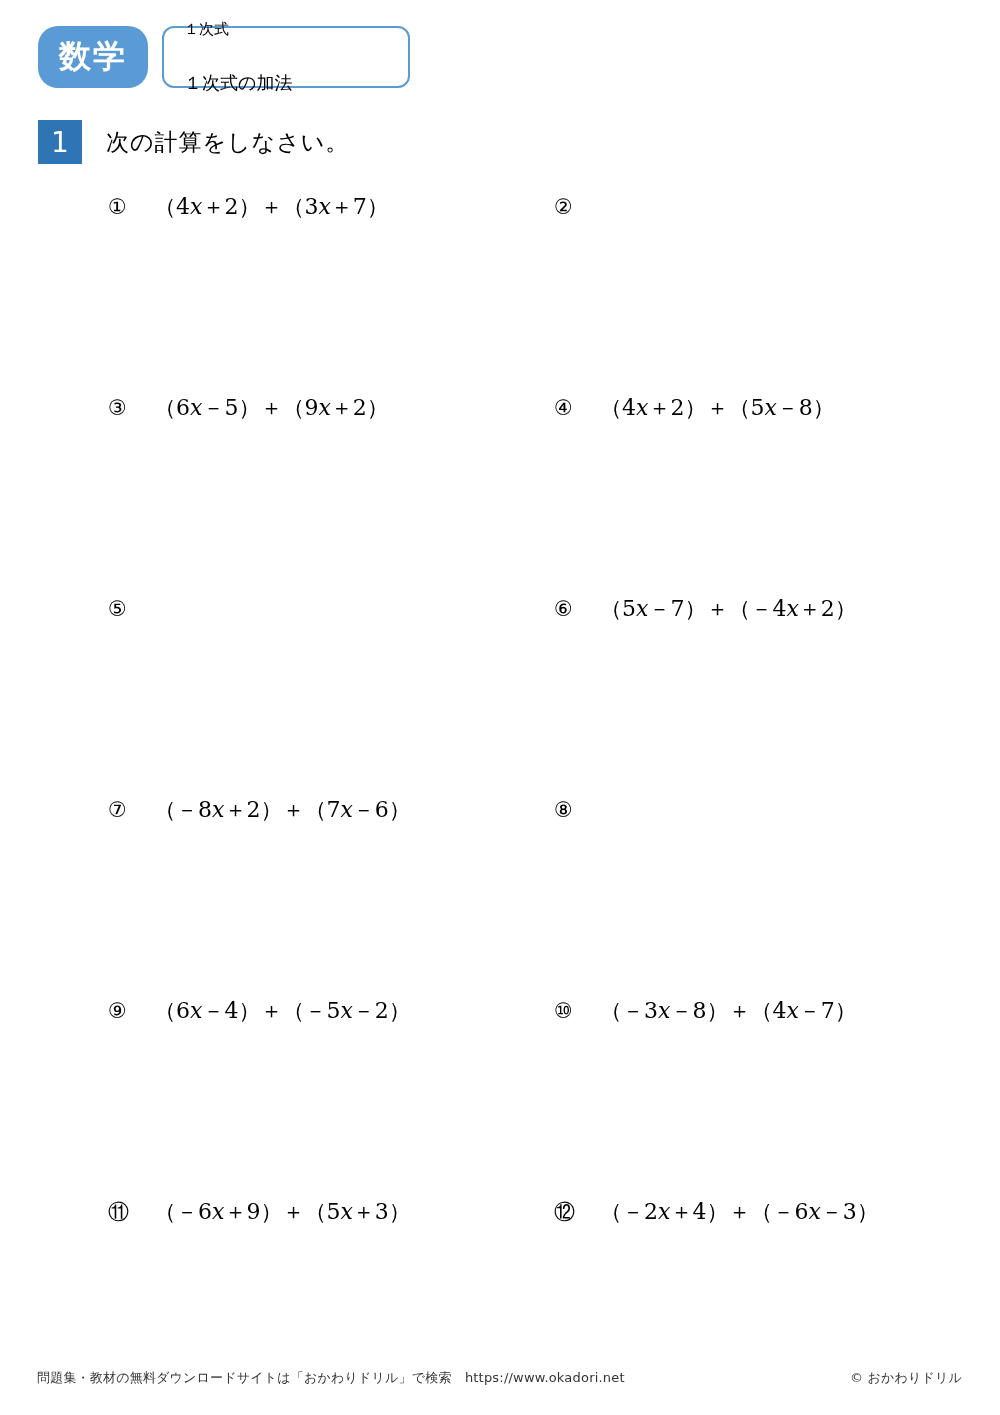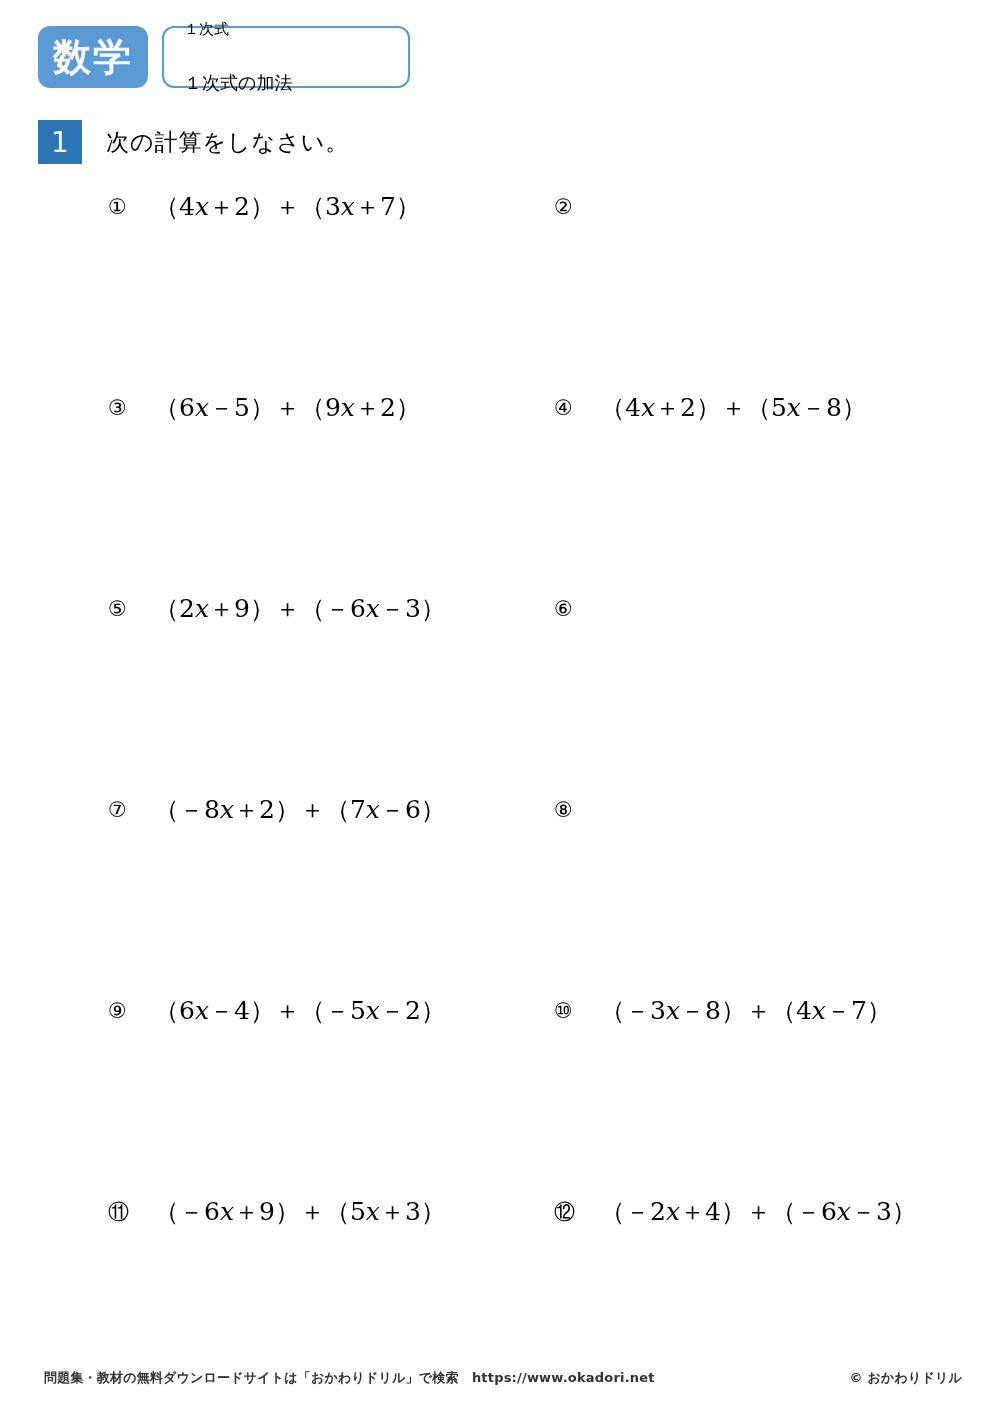--- a/index.html
+++ b/index.html
@@ -21,25 +21,25 @@
     position: absolute;
     top: 26px;
     left: 38px;
     display: flex;
     align-items: flex-start;
   }
   .subject-badge {
     width: 110px;
     height: 62px;
     background: #5b9bd5;
-    border-radius: 12px;
+    border-radius: 20px;
     color: #ffffff;
     font-family: "DejaVu Sans", sans-serif;
     font-weight: bold;
-    font-size: 38px;
+    font-size: 32px;
     letter-spacing: 2px;
     display: flex;
     align-items: center;
     justify-content: center;
   }
   .title-box {
     margin-left: 14px;
     min-width: 248px;
     height: 62px;
     border: 2px solid #5b9bd5;
@@ -113,41 +113,40 @@
   .pnum {
     font-family: "DejaVu Sans", sans-serif;
     font-size: 21px;
     width: 46px;
     flex: none;
     text-align: left;
     line-height: 30px;
   }
   .pexpr {
     font-family: "DejaVu Serif", serif;
-    font-size: 25px;
+    font-size: 22px;
     line-height: 30px;
     white-space: nowrap;
   }
   .pexpr i {
     font-style: italic;
     font-family: "DejaVu Serif", serif;
   }
 
   
   .footer {
     position: absolute;
     bottom: 28px;
-    left: 44px;
+    left: 37px;
     right: 38px;
     display: flex;
     justify-content: space-between;
     font-family: "DejaVu Sans", sans-serif;
     font-size: 13px;
     color: #333333;
-    font-weight: bold;
   }
   .footer-left { letter-spacing: 0.2px; }
   .footer-right { letter-spacing: 0.2px; }
 </style>
 </head>
 <body>
 
 <div class="header">
   <div class="subject-badge">数学</div>
   <div class="title-box">
@@ -180,24 +179,24 @@
     </div>
     <div class="pcell right">
       <span class="pnum">④</span>
       <span class="pexpr">（4<i>x</i>＋2）＋（5<i>x</i>－8）</span>
     </div>
   </div>
 
   <div class="prow">
     <div class="pcell left">
       <span class="pnum">⑤</span>
-      <span class="pexpr">（2<i>x</i>＋9）＋（－6<i>x</i>－3）</span>
     </div>
     <div class="pcell right">
       <span class="pnum">⑥</span>
+      <span class="pexpr">（5<i>x</i>－7）＋（－4<i>x</i>＋2）</span>
     </div>
   </div>
 
   <div class="prow">
     <div class="pcell left">
       <span class="pnum">⑦</span>
       <span class="pexpr">（－8<i>x</i>＋2）＋（7<i>x</i>－6）</span>
     </div>
     <div class="pcell right">
       <span class="pnum">⑧</span>

